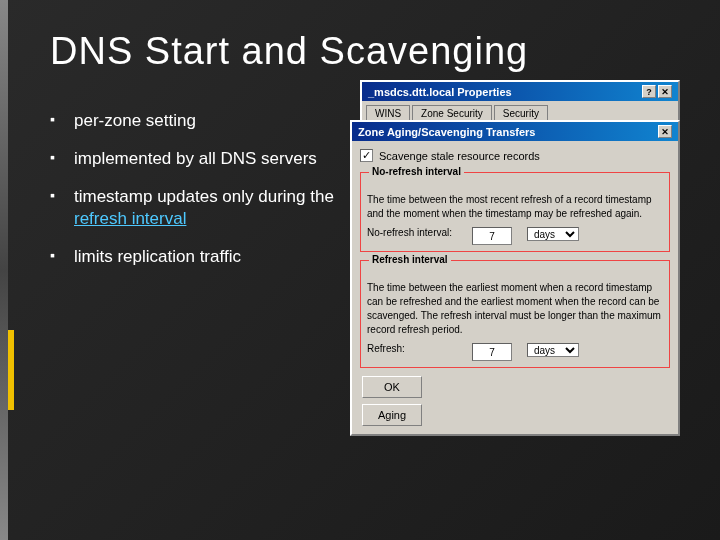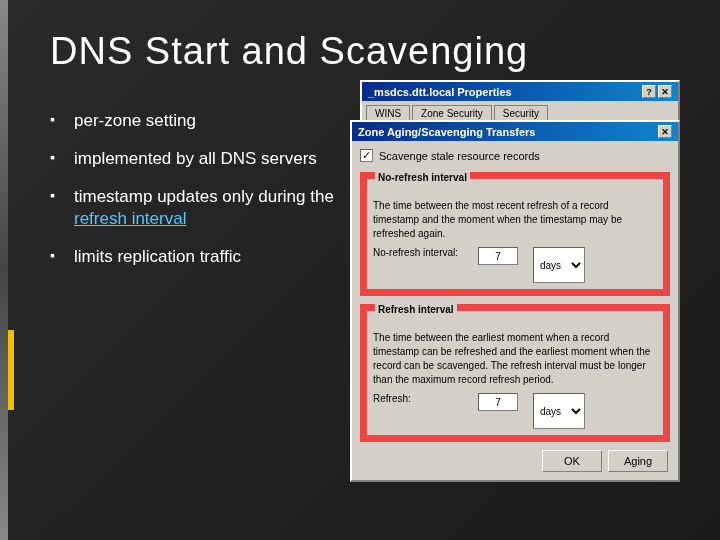--- a/index.html
+++ b/index.html
@@ -218,21 +218,21 @@
       border-top-color: #606060;
       border-left-color: #606060;
       display: flex;
       align-items: center;
       justify-content: center;
       font-size: 11px;
       flex-shrink: 0;
     }
 
     .group-box {
-      border: 7px solid #ef4444;
+      border: 1px solid #ef4444;
       padding: 4px 6px 6px;
       margin-bottom: 8px;
       position: relative;
     }
 
     .group-box-label {
       position: absolute;
       top: -7px;
       left: 8px;
       background: #d4d0c8;
@@ -266,35 +266,36 @@
       border: 1px solid #808080;
       border-top-color: #606060;
       border-left-color: #606060;
       background: #fff;
       font-size: 10px;
       padding: 1px 3px;
       text-align: center;
     }
 
     .win-select {
-      height: 36px;
+      height: 14px;
       border: 1px solid #808080;
       border-top-color: #606060;
       border-left-color: #606060;
       background: #fff;
       font-size: 10px;
       padding: 0 2px;
     }
 
     .dialog-buttons {
       display: flex;
       justify-content: flex-end;
       gap: 6px;
       margin-top: 6px;
       padding: 0 2px;
+      flex-direction: column;
     }
 
     .dialog-btn {
       width: 60px;
       height: 22px;
       background: #d4d0c8;
       border: 1px solid #808080;
       border-top-color: #ffffff;
       border-left-color: #ffffff;
       font-size: 11px;

